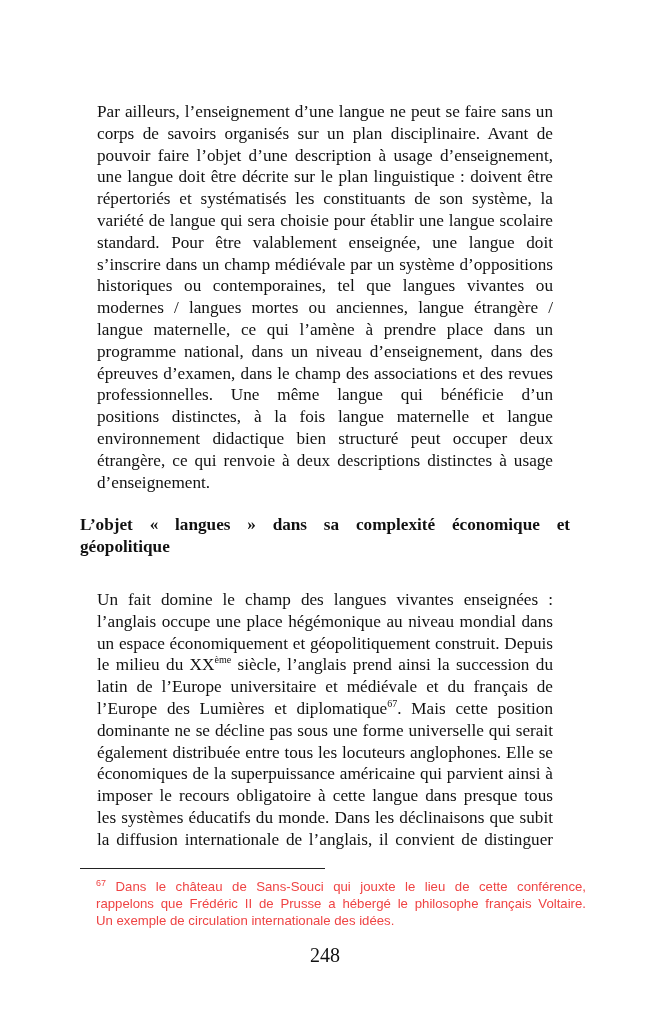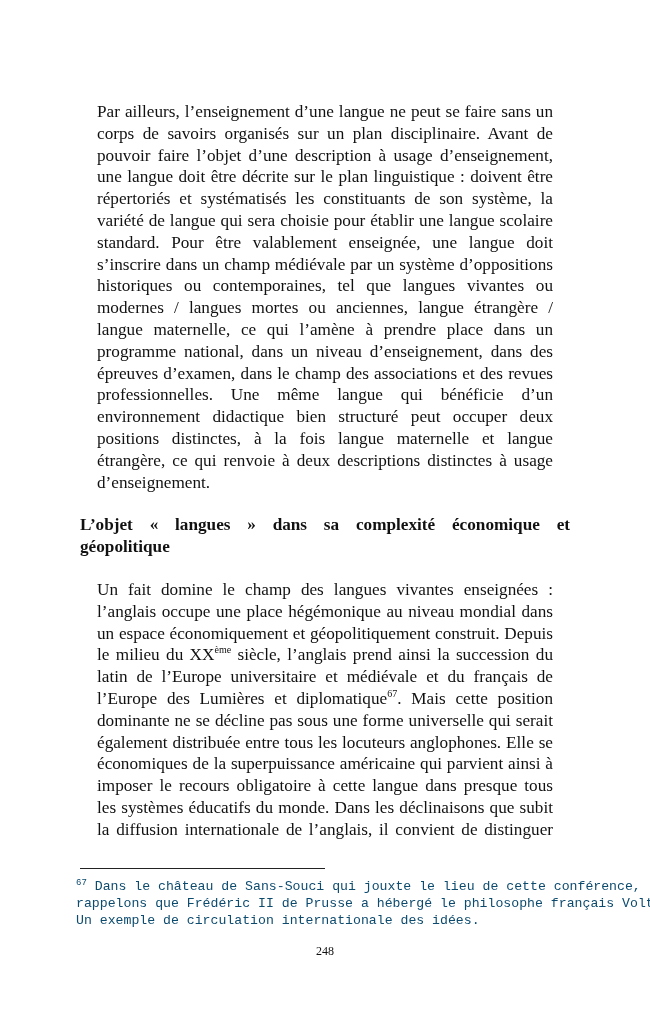--- a/index.html
+++ b/index.html
@@ -6,36 +6,36 @@
     body { width: 650px; height: 1032px; position: relative; overflow: hidden; }
     .page {
       position: absolute; left: 80px; top: 84px; width: 490px;
       font-family: "Liberation Serif", serif; color: #111;
       font-size: 17.2px; line-height: 21.8px;
     }
     .para { margin: 17px; text-align: justify; }
     .line { display: block; text-align: justify; text-align-last: justify; white-space: nowrap; }
     .line.last { text-align-last: left; }
     .heading {
-      font-weight: bold; margin: 21px 0 21px 0; font-size: 17.2px; line-height: 21.8px;
+      font-weight: bold; margin: 21px 0 31px 0; font-size: 17.2px; line-height: 21.8px;
     }
     sup { font-size: 10px; line-height: 0; vertical-align: 7px; }
     .footnote-rule {
       position: absolute; left: 80px; top: 868px; width: 245px; height: 0;
       border-top: 1px solid #222;
     }
     .footnotes {
-      position: absolute; left: 76px; top: 878px; width: 490px;
-      font-family: Liberation Mono, monospace; color: #0c4a6e;
+      position: absolute; left: 96px; top: 878px; width: 490px;
+      font-family: Liberation Sans, sans-serif; color: #ef4444;
       font-size: 13.2px; line-height: 17.2px;
     }
     .footnotes sup { font-size: 9px; vertical-align: 5px; }
     .page-number {
       position: absolute; left: 0; width: 650px; top: 944px; text-align: center;
-      font-family: "Liberation Serif", serif; font-size: 12px; color: #111;
+      font-family: "Liberation Serif", serif; font-size: 20px; color: #111;
     }
   </style>
 </head>
 <body>
 
 <div class="page">
   <div class="para" id="p1">
       <span class="line">Par ailleurs, l’enseignement d’une langue ne peut se faire sans un</span>
       <span class="line">corps de savoirs organisés sur un plan disciplinaire. Avant de</span>
       <span class="line">pouvoir faire l’objet d’une description à usage d’enseignement,</span>
@@ -43,22 +43,22 @@
       <span class="line">répertoriés et systématisés les constituants de son système, la</span>
       <span class="line">variété de langue qui sera choisie pour établir une langue scolaire</span>
       <span class="line">standard. Pour être valablement enseignée, une langue doit</span>
       <span class="line">s’inscrire dans un champ médiévale par un système d’oppositions</span>
       <span class="line">historiques ou contemporaines, tel que langues vivantes ou</span>
       <span class="line">modernes / langues mortes ou anciennes, langue étrangère /</span>
       <span class="line">langue maternelle, ce qui l’amène à prendre place dans un</span>
       <span class="line">programme national, dans un niveau d’enseignement, dans des</span>
       <span class="line">épreuves d’examen, dans le champ des associations et des revues</span>
       <span class="line">professionnelles. Une même langue qui bénéficie d’un</span>
+      <span class="line">positions distinctes, à la fois langue maternelle et langue</span>
       <span class="line">environnement didactique bien structuré peut occuper deux</span>
-      <span class="line">positions distinctes, à la fois langue maternelle et langue</span>
       <span class="line">étrangère, ce qui renvoie à deux descriptions distinctes à usage</span>
       <span class="line last">d’enseignement.</span>
     </div>
 
   <div class="heading">
     <span class="line">L’objet « langues » dans sa complexité économique et</span>
     <span class="line last">géopolitique</span>
   </div>
 
   <div class="para">

